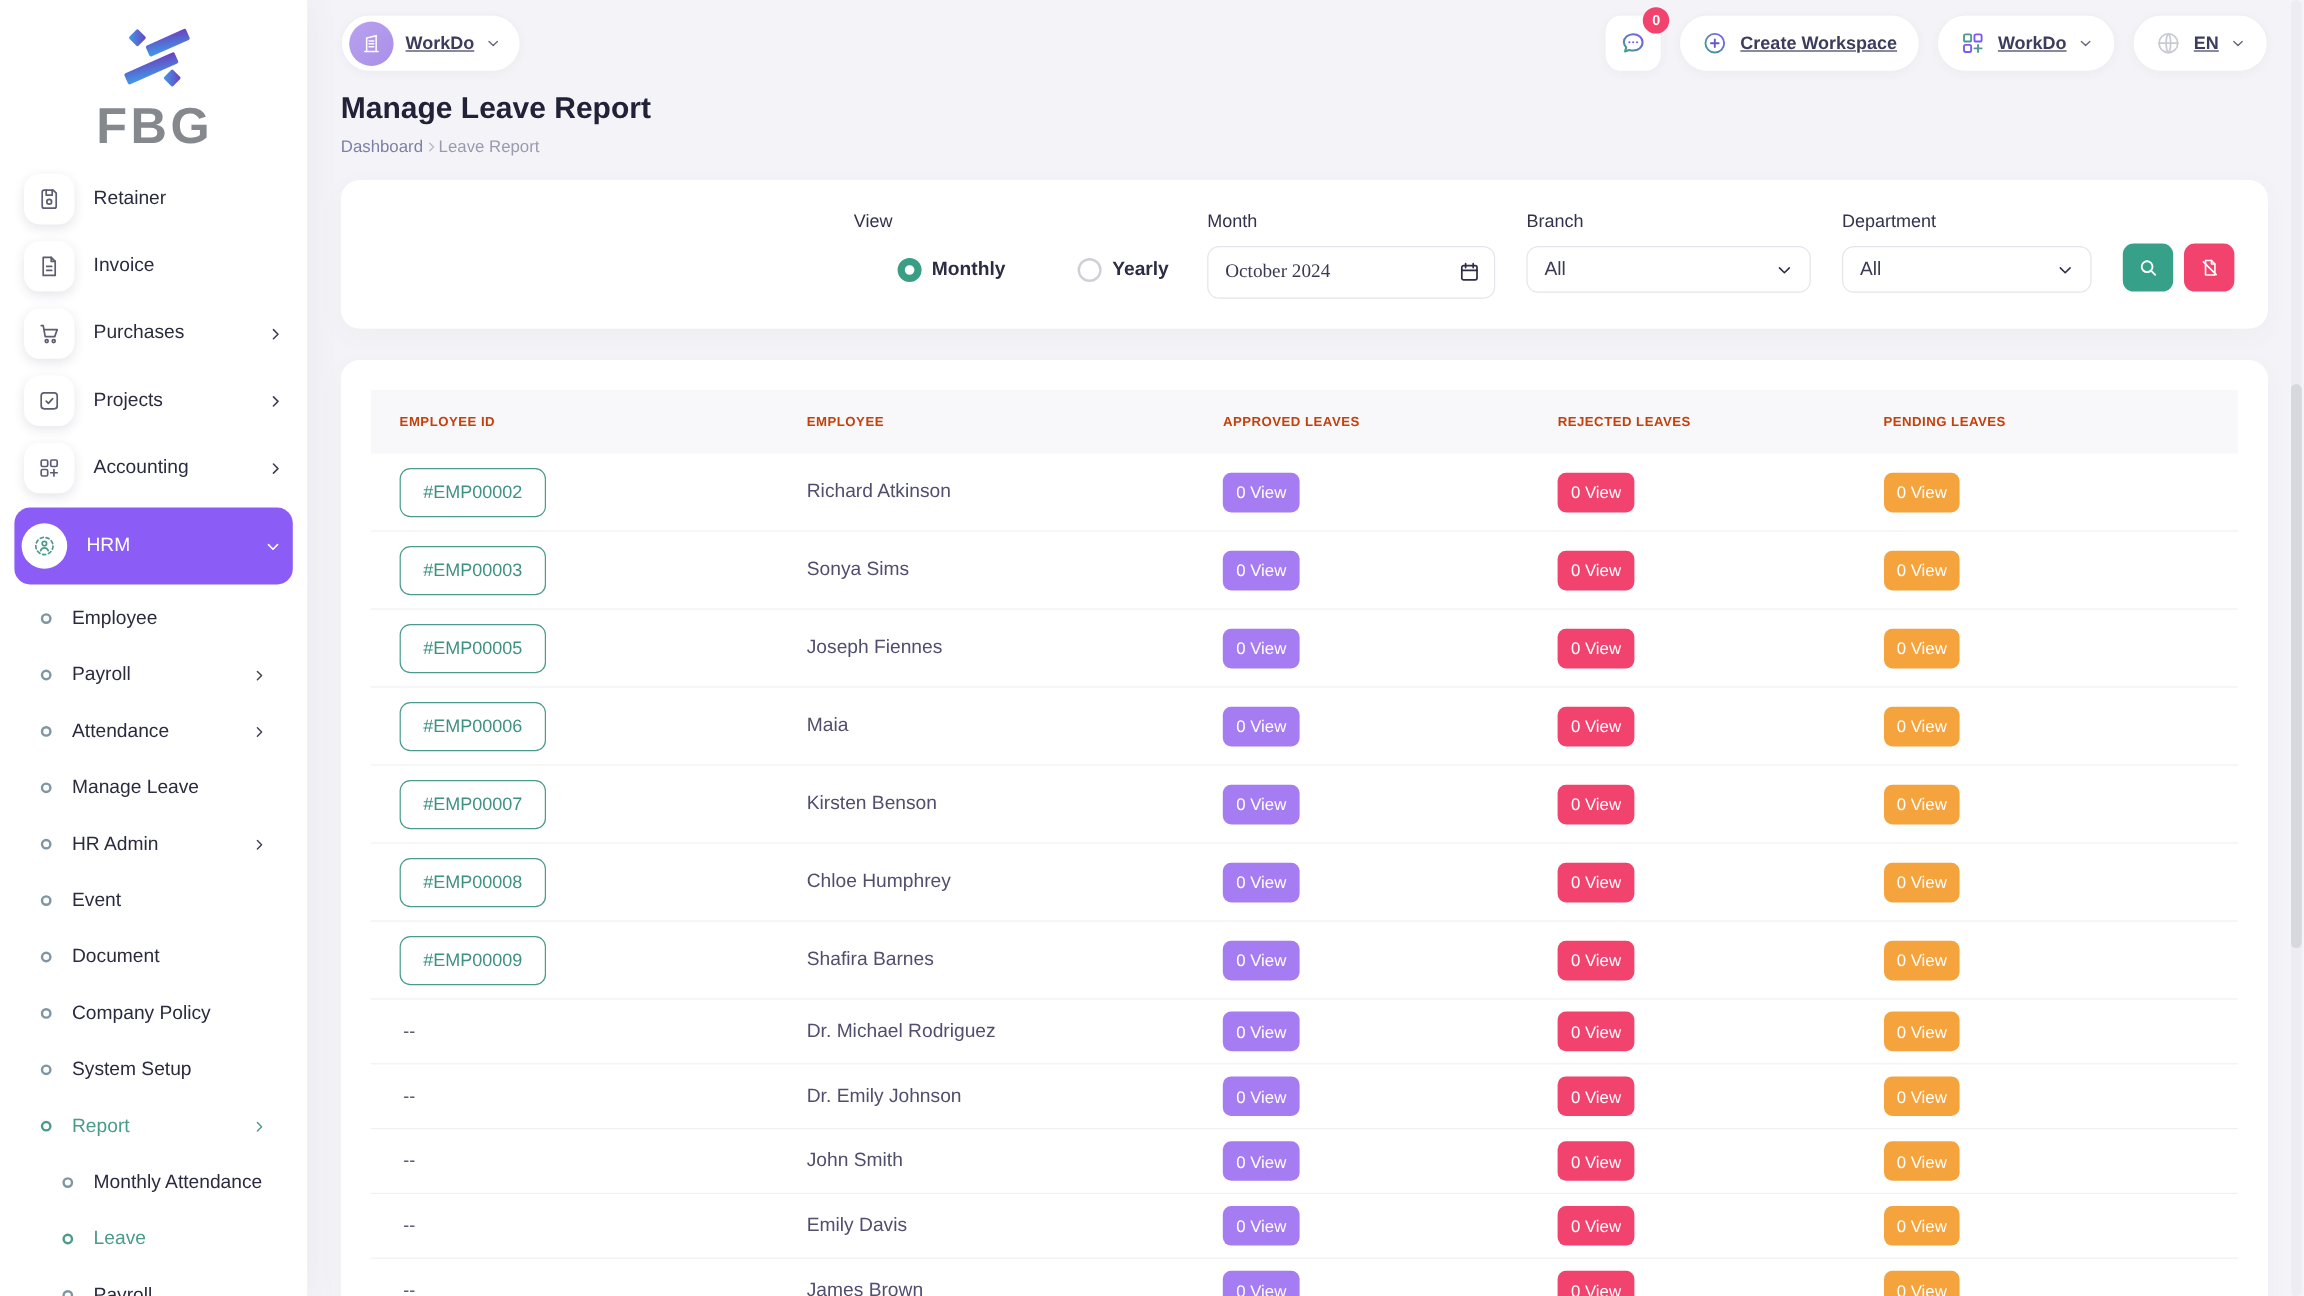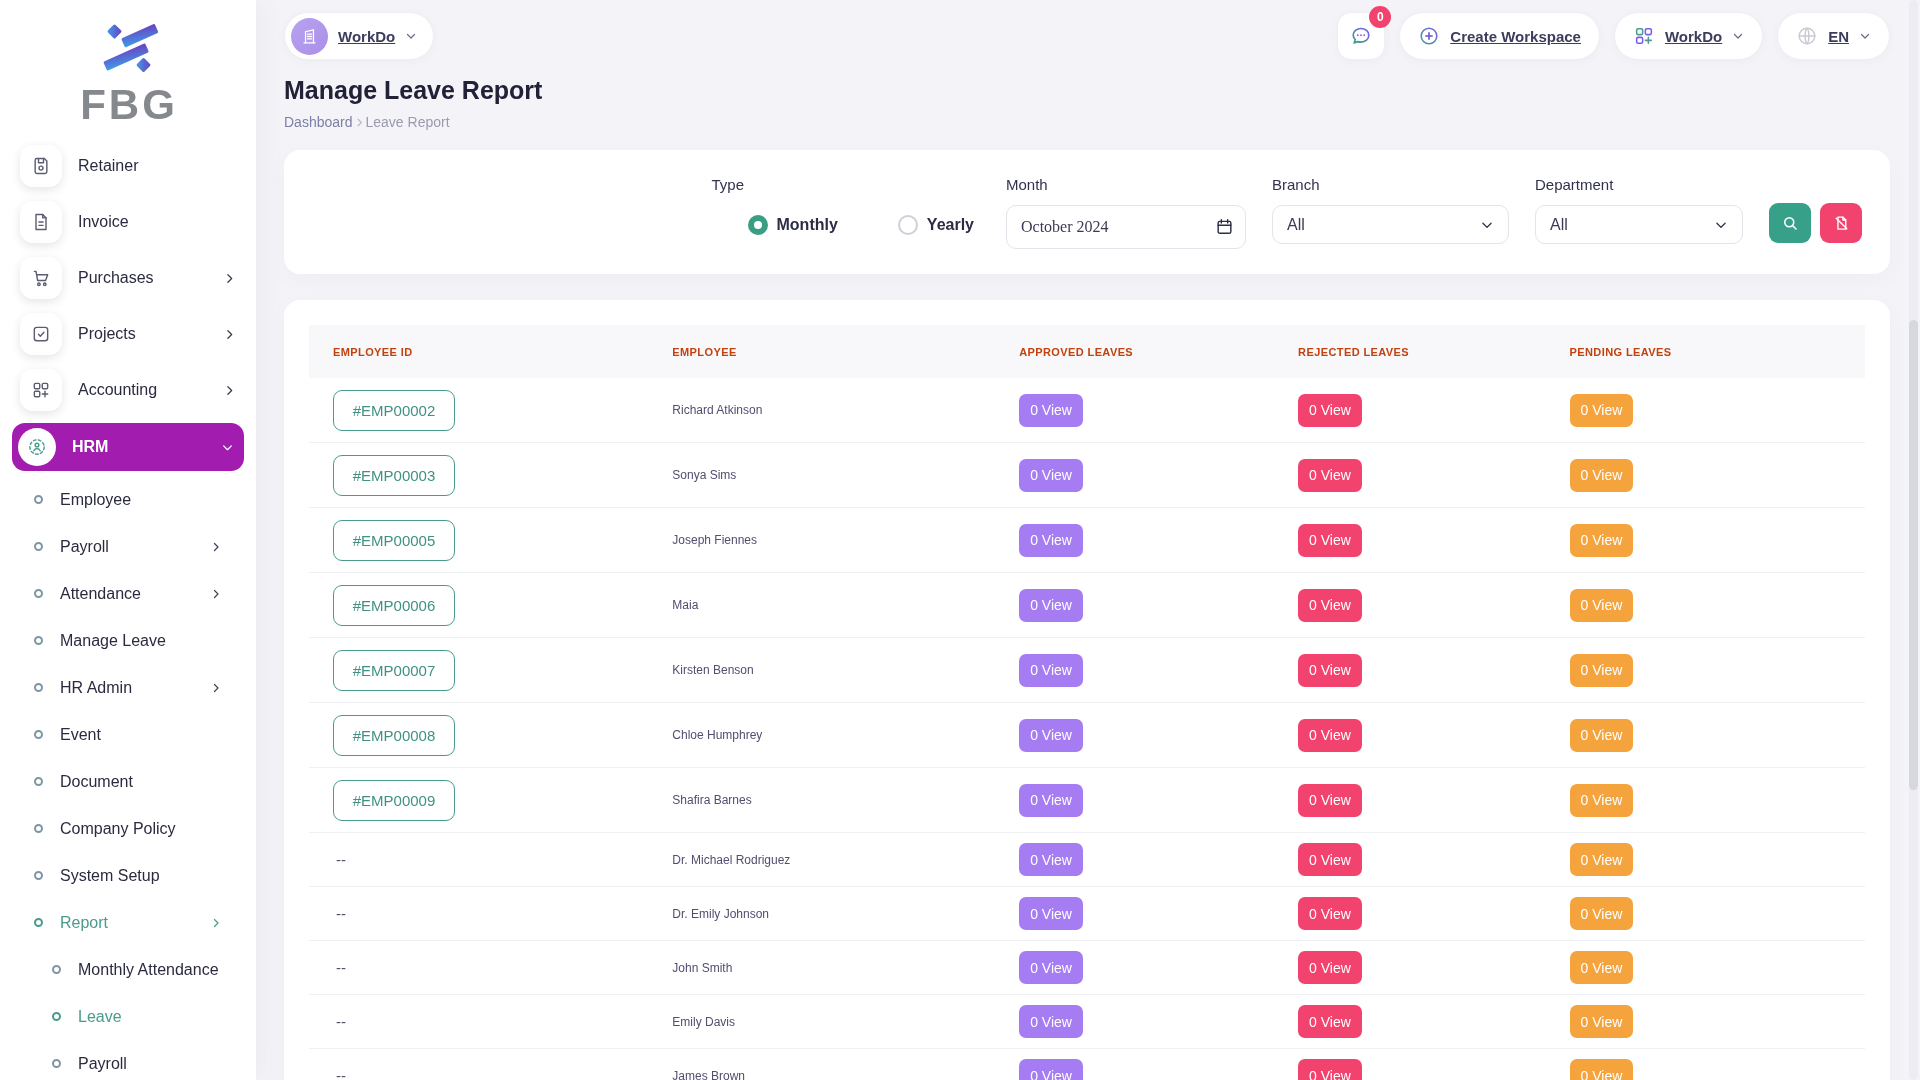--- a/index.html
+++ b/index.html
@@ -28,22 +28,22 @@
     font-size:16px; color:#2b2b40; cursor:pointer; padding:0 4px;
   }
   .icon-chip {
     width:42px; height:42px; border-radius:13px; background:#fff;
     box-shadow:0 3px 10px rgba(40,40,80,.12);
     display:flex; align-items:center; justify-content:center;
     color:#5c5c72; flex:none;
   }
   .nav-item .chev { margin-left:auto; color:#3f3f55; display:flex; }
   .nav-item.active {
-    background:#a21caf; border-radius:13px; color:#fff; height:48px;
-    margin:5px -4px; padding:0 10px 0 6px; font-weight:700;
+    background:#8b5cf6; border-radius:13px; color:#fff; height:64px;
+    margin:5px -4px; padding:0 10px 0 6px; font-weight:400;
   }
   .nav-item.active .icon-chip { border-radius:50%; width:38px; height:38px; color:#4a9b8c; box-shadow:none; }
   .nav-item.active .chev { color:#fff; }
   .nav-sub {
     display:flex; align-items:center; gap:17px; height:47px;
     font-size:16px; color:#2b2b40; cursor:pointer; padding-left:18px;
   }
   .nav-sub.lvl2 { padding-left:36px; }
   .bullet { width:9px; height:9px; border-radius:50%; border:2px solid #7e96a3; flex:none; background:#fff; }
   .nav-sub .chev { margin-left:auto; margin-right:18px; color:#3f3f55; display:flex; }
@@ -138,21 +138,21 @@
   }
   .trow { padding:0 24px; border-bottom:1px solid #eef0f4; }
   .trow.tall { height:65px; }
   .trow.short { height:54px; }
   .emp-chip {
     display:inline-flex; align-items:center; justify-content:center;
     width:122px; height:41px; border:1px solid #4a9b8c; border-radius:9px;
     color:#3f9183; font-size:15px; background:#fff; cursor:pointer;
   }
   .dash { color:#50506a; font-size:15px; padding-left:3px; }
-  .name { color:#514e6e; font-size:12px; }
+  .name { color:#514e6e; font-size:16px; }
   .badge {
     display:inline-flex; align-items:center; justify-content:center;
     height:33px; padding:0 11px; border-radius:7px; border:none; cursor:pointer;
     color:#fff; font-size:14px; font-weight:500;
   }
   .badge.approved { background:#a57cf2; }
   .badge.rejected { background:#f2426e; }
   .badge.pending  { background:#f5a33c; }
 
   
@@ -481,21 +481,21 @@
               <path d="M9 5l7 7-7 7"></path>
             </svg>
         </span>
         <span class="crumb-current">Leave Report</span>
       </div>
     </div>
 
     <section class="filter-card">
 
       <div class="fgroup">
-        <span class="flabel">Type</span>
+        <span class="flabel">View</span>
         <div class="radio-row">
           <span class="radio-opt">
             <span class="rdot sel"></span>
             <span>Monthly</span>
           </span>
           <span class="radio-opt">
             <span class="rdot un"></span>
             <span>Yearly</span>
           </span>
         </div>

